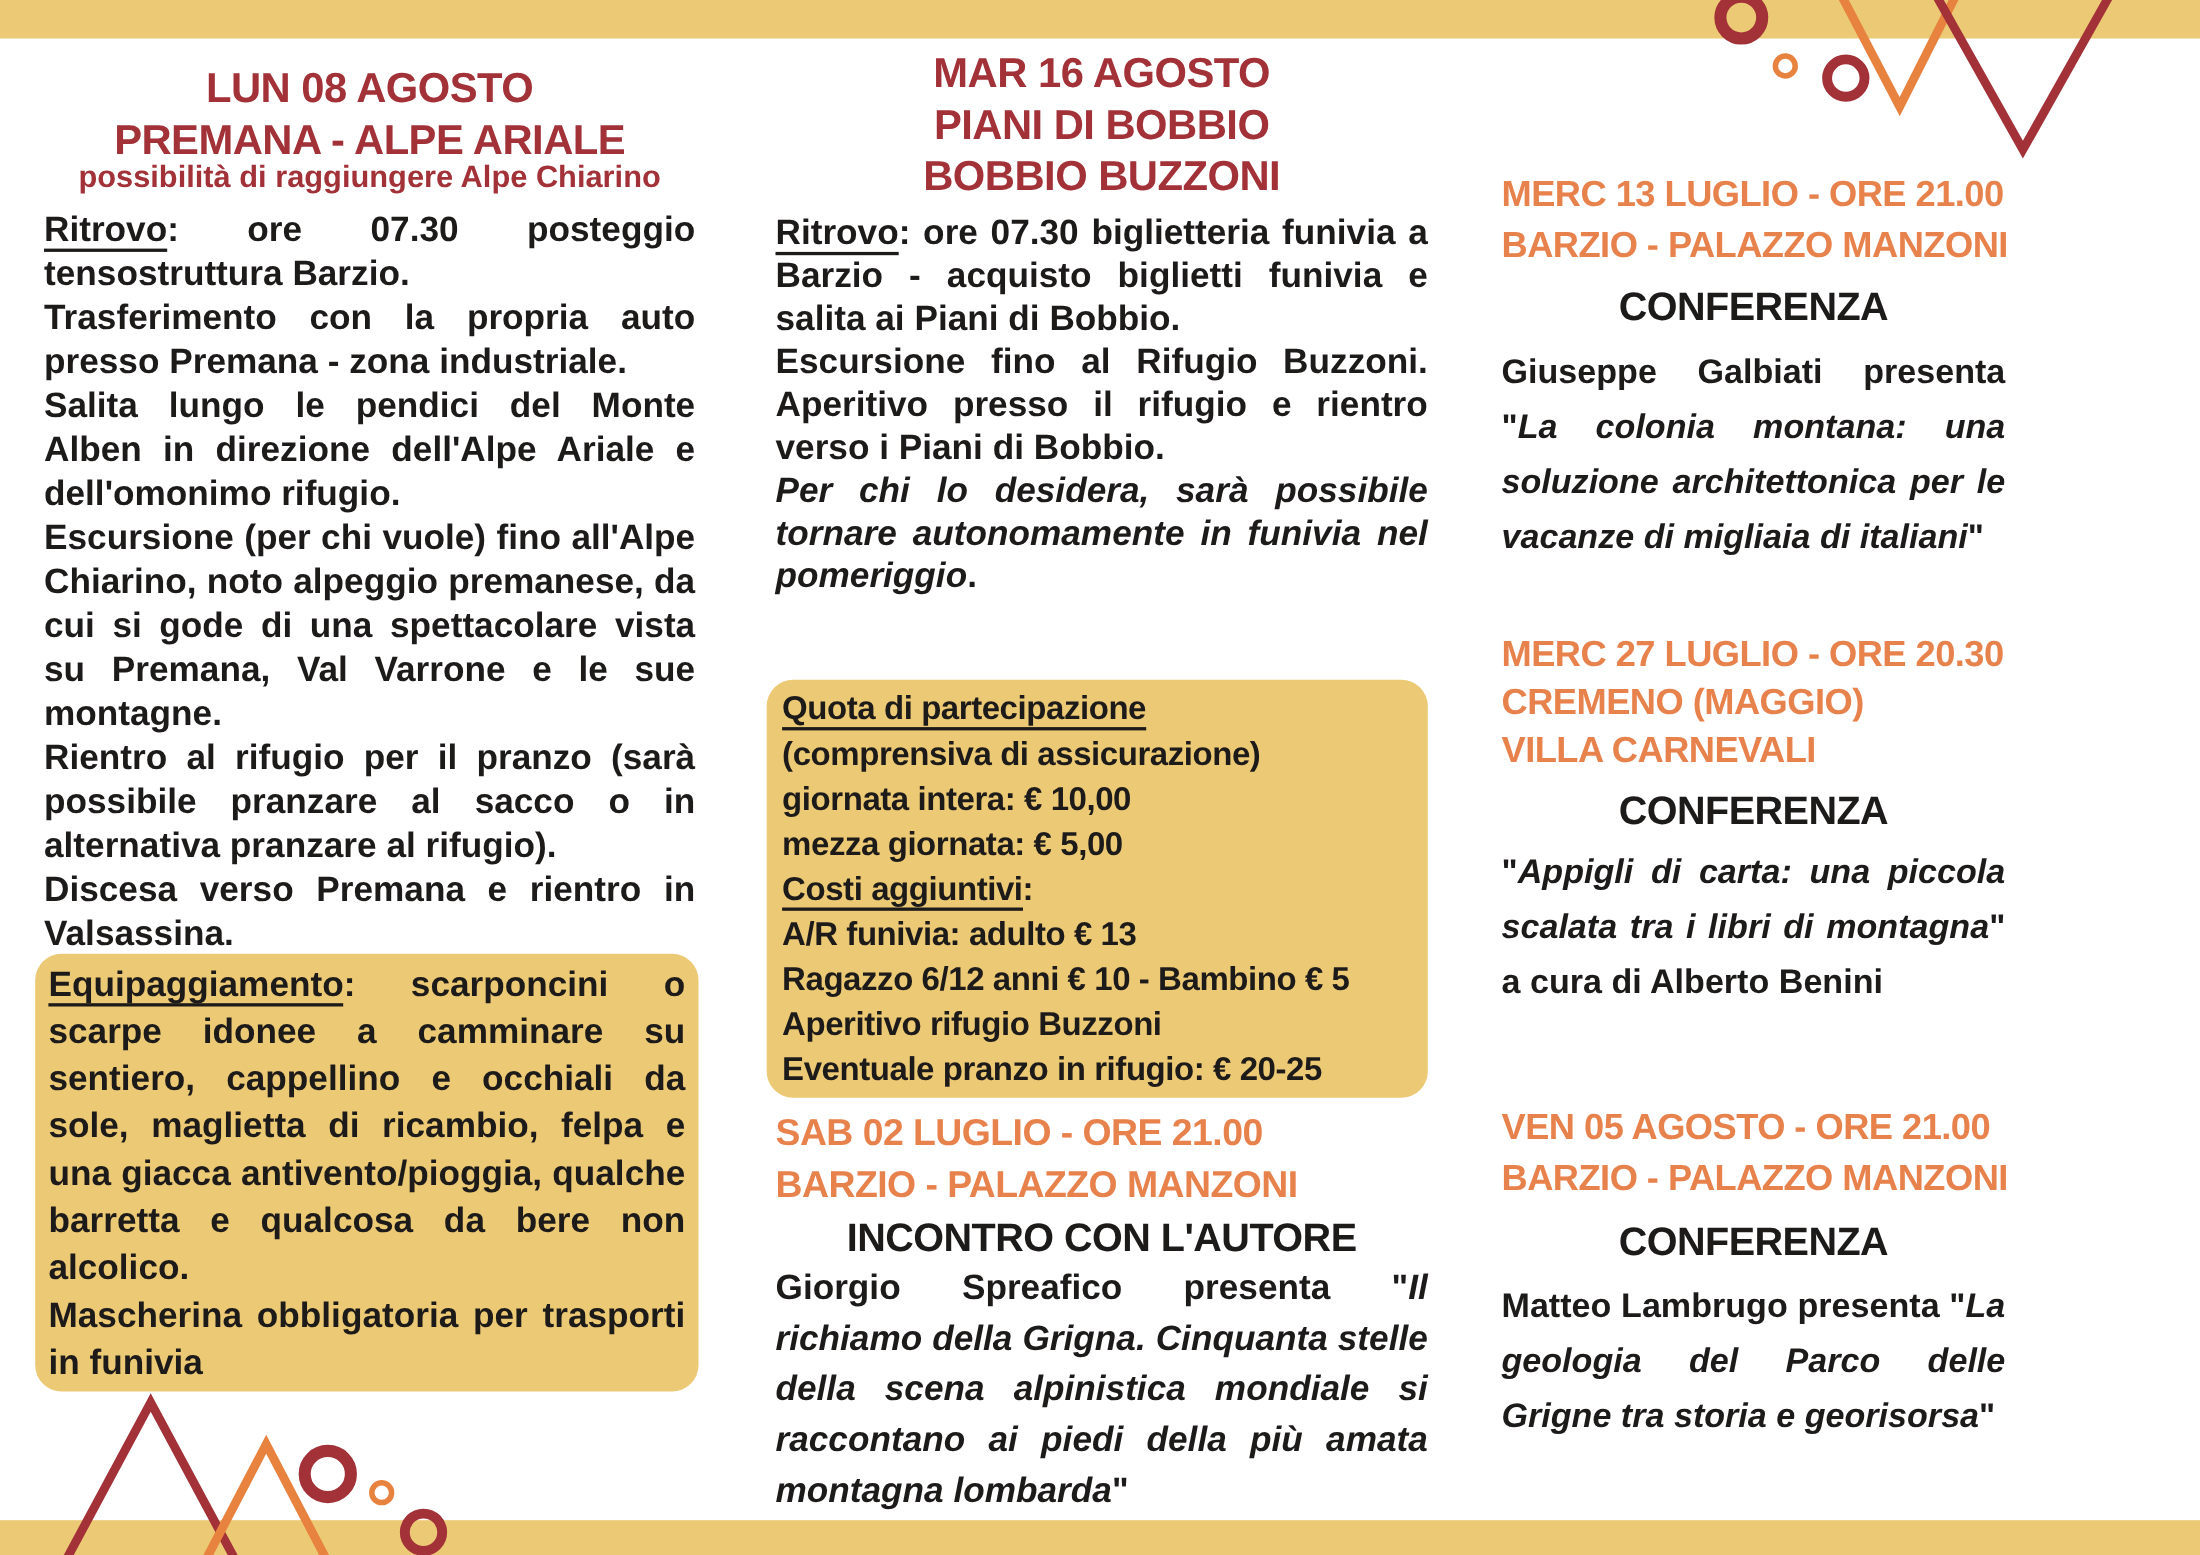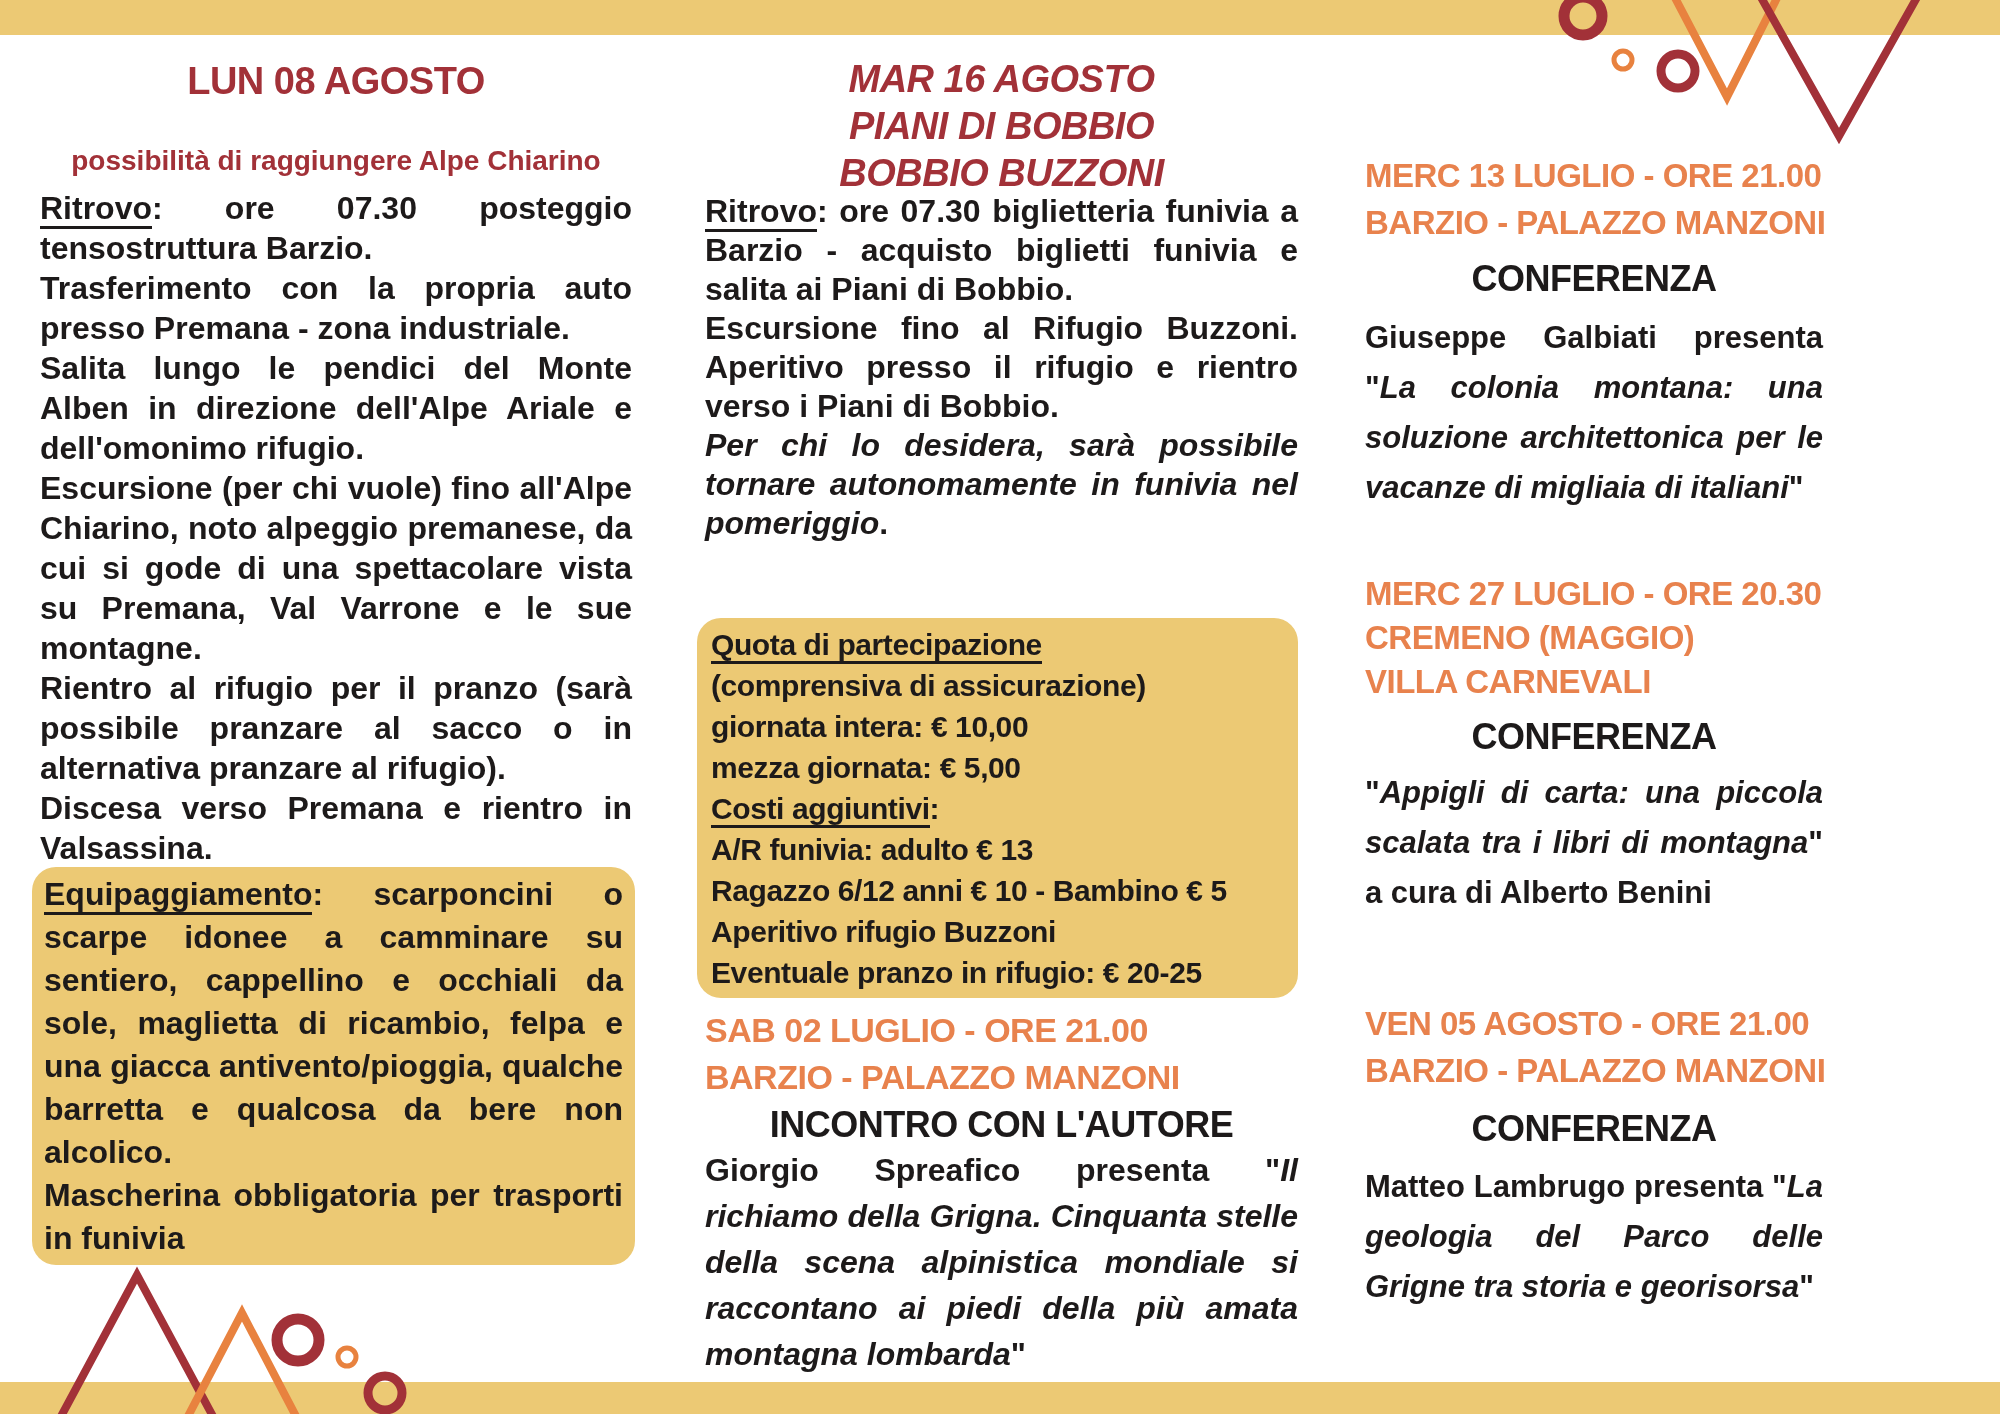--- a/index.html
+++ b/index.html
@@ -69,38 +69,39 @@
     <polyline points="58,188 137,41 216,188" fill="none" stroke="var(--darkred)" stroke-width="8"></polyline>
     <polyline points="185,188 242,79 299,188" fill="none" stroke="var(--decor-orange)" stroke-width="8"></polyline>
     <circle cx="298" cy="106" r="21" fill="none" stroke="var(--darkred)" stroke-width="11"></circle>
     <circle cx="347" cy="123" r="9" fill="none" stroke="var(--decor-orange)" stroke-width="5"></circle>
     <circle cx="385" cy="159" r="17" fill="none" stroke="var(--darkred)" stroke-width="9"></circle>
   </svg>
 
   <div id="left-col" class="col">
     <div class="abs" style="top:0;">
       <div class="red-title">LUN 08 AGOSTO</div>
+      <div class="red-title">PREMANA - ALPE ARIALE</div>
     </div>
     <div class="abs red-sub" style="top:86px;">possibilità di raggiungere Alpe Chiarino</div>
     <div class="abs body-text" style="top:130px;">
       <p><span class="underline">Ritrovo</span><span>: ore 07.30 posteggio tensostruttura Barzio.</span></p>
       <p>Trasferimento con la propria auto presso Premana - zona industriale.</p>
       <p>Salita lungo le pendici del Monte Alben in direzione dell'Alpe Ariale e dell'omonimo rifugio.</p>
       <p>Escursione (per chi vuole) fino all'Alpe Chiarino, noto alpeggio premanese, da cui si gode di una spettacolare vista su Premana, Val Varrone e le sue montagne.</p>
       <p>Rientro al rifugio per il pranzo (sarà possibile pranzare al sacco o in alternativa pranzare al rifugio).</p>
       <p>Discesa verso Premana e rientro in Valsassina.</p>
     </div>
     <div id="equip-block" class="abs highlight" style="top:809px;">
       <p><span class="underline">Equipaggiamento</span><span>: scarponcini o scarpe idonee a camminare su sentiero, cappellino e occhiali da sole, maglietta di ricambio, felpa e una giacca antivento/pioggia, qualche barretta e qualcosa da bere non alcolico.</span></p>
       <p>Mascherina obbligatoria per trasporti in funivia</p>
     </div>
   </div>
 
   <div id="mid-col" class="col">
-    <div class="abs mid-center" style="top:12px;font-style:italic;">
+    <div class="abs mid-center" style="top:0;">
       <div class="red-title">MAR 16 AGOSTO</div>
       <div class="red-title">PIANI DI BOBBIO</div>
       <div class="red-title">BOBBIO BUZZONI</div>
     </div>
     <div class="abs body-text" style="top:148px;">
       <p><span class="underline">Ritrovo</span><span>: ore 07.30 biglietteria funivia a Barzio - acquisto biglietti funivia e salita ai Piani di Bobbio.</span></p>
       <p>Escursione fino al Rifugio Buzzoni. Aperitivo presso il rifugio e rientro verso i Piani di Bobbio.</p>
       <p><span class="it">Per chi lo desidera, sarà possibile tornare autonomamente in funivia nel pomeriggio</span><span>.</span></p>
     </div>
     <div id="quota-block" class="abs highlight" style="top:574px;">

